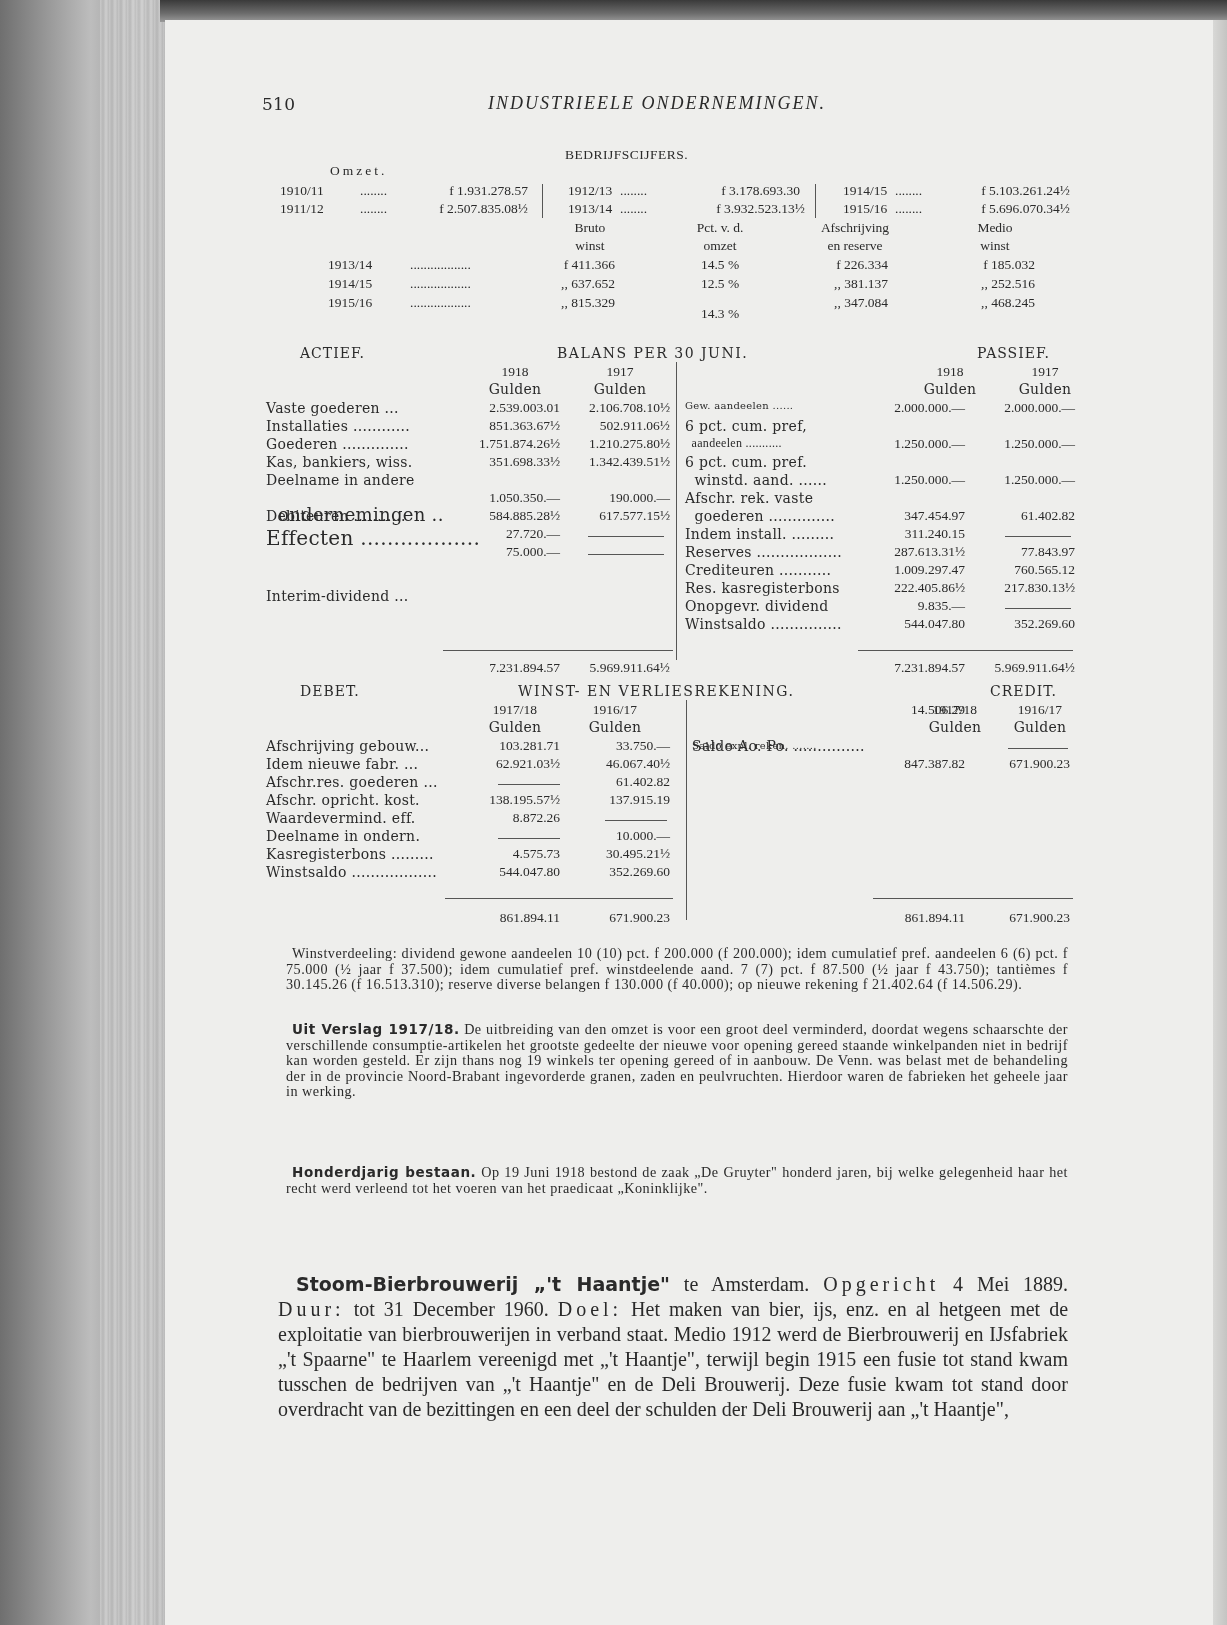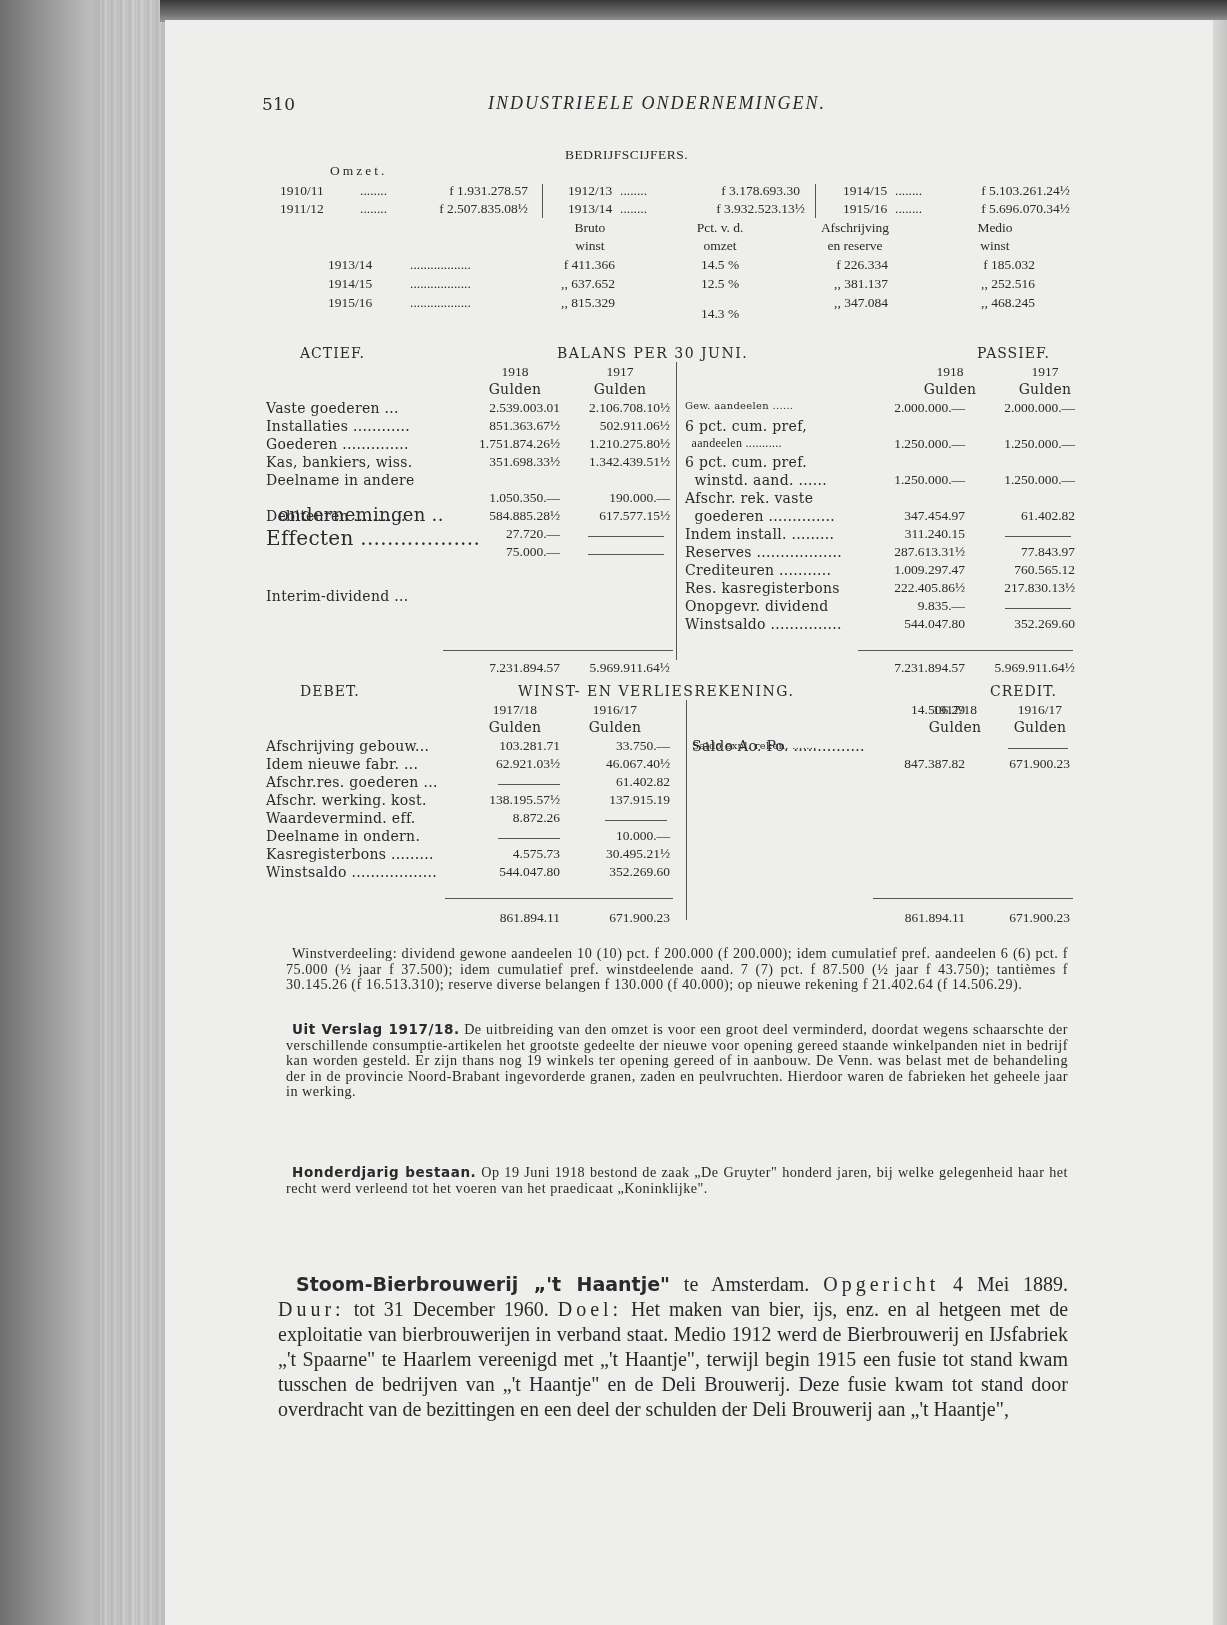--- a/index.html
+++ b/index.html
@@ -249,21 +249,21 @@
     <div class="abs num r" style="left:560px;top:738px;width:110px;">33.750.—</div>
 
     <div class="abs md" style="left:266px;top:756px;font-size:14px;">Idem nieuwe fabr. ...</div>
     <div class="abs num r" style="left:430px;top:756px;width:130px;">62.921.03½</div>
     <div class="abs num r" style="left:560px;top:756px;width:110px;">46.067.40½</div>
 
     <div class="abs md" style="left:266px;top:774px;font-size:14px;">Afschr.res. goederen ...</div>
     <div class="hline" style="left:498px;top:784px;width:62px;"></div>
     <div class="abs num r" style="left:560px;top:774px;width:110px;">61.402.82</div>
 
-    <div class="abs md" style="left:266px;top:792px;font-size:14px;">Afschr. werking. kost.</div>
+    <div class="abs md" style="left:266px;top:792px;font-size:14px;">Afschr. opricht. kost.</div>
     <div class="abs num r" style="left:430px;top:792px;width:130px;">138.195.57½</div>
     <div class="abs num r" style="left:560px;top:792px;width:110px;">137.915.19</div>
 
     <div class="abs md" style="left:266px;top:810px;font-size:14px;">Waardevermind. eff.</div>
     <div class="abs num r" style="left:430px;top:810px;width:130px;">8.872.26</div>
     <div class="hline" style="left:605px;top:820px;width:62px;"></div>
 
     <div class="abs md" style="left:266px;top:828px;font-size:14px;">Deelname in ondern.</div>
     <div class="hline" style="left:498px;top:838px;width:62px;"></div>
     <div class="abs num r" style="left:560px;top:828px;width:110px;">10.000.—</div>

